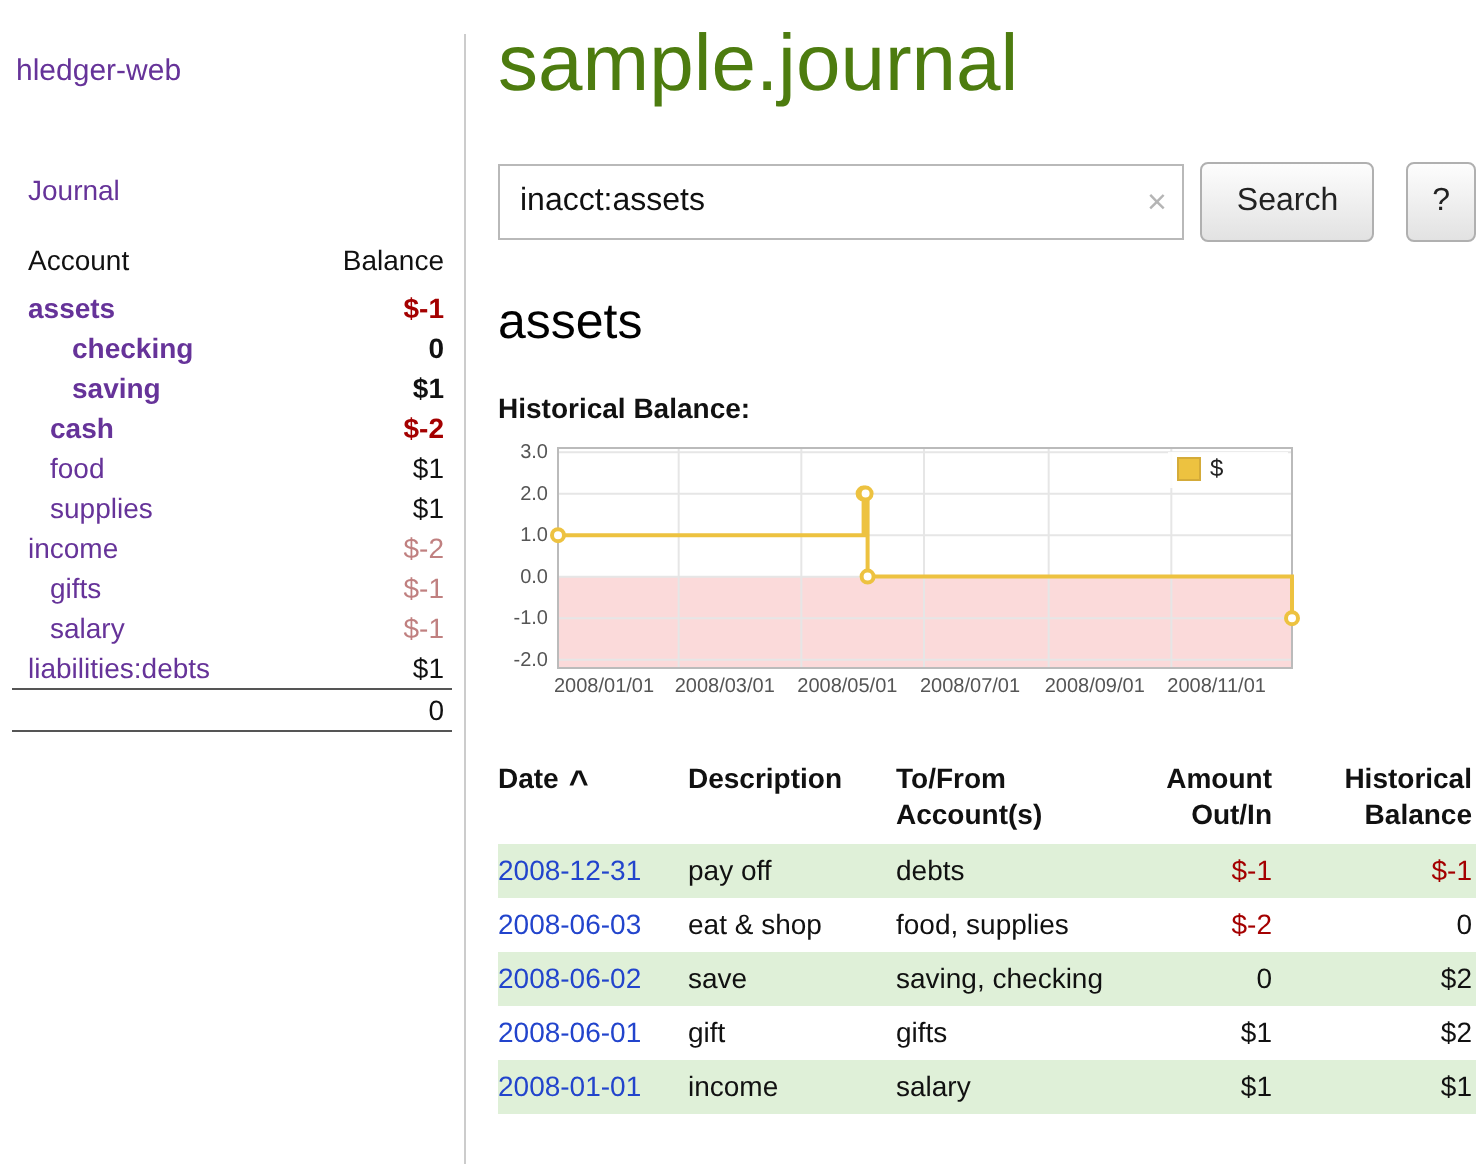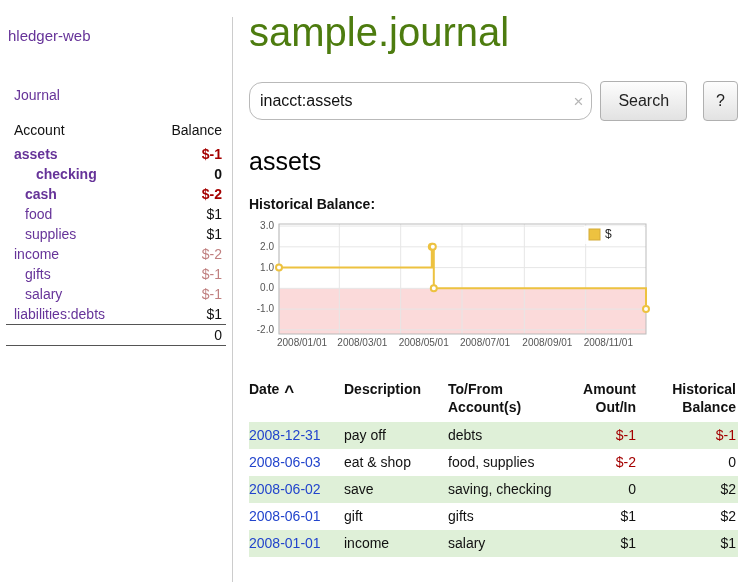--- a/index.html
+++ b/index.html
@@ -21,21 +21,21 @@
   .em { font-weight:700; }
   .neg-strong { color:#a40000; }
   .neg-pale { color:#c08080; }
   table.accounts tfoot td { border-top:1px solid #555; border-bottom:1px solid #555; padding:2px 4px 2px 0; text-align:right; font-size:14px; }
 
   
   .main { position:absolute; left:234px; top:0; right:0; bottom:0; padding:4px 4px 0 15px; }
   h1.page-title { margin:6px 0 0 0; font-size:40px; font-weight:400; color:#4d7c0f; }
   .search-row { margin-top:26px; display:flex; align-items:center; }
   .search-box { position:relative; width:352px; }
-  .search-box input { width:100%; height:38px; border:1px solid #b9b9b9; border-radius:13px;
+  .search-box input { width:100%; height:38px; border:1px solid #b9b9b9; border-radius:0;
                       font-size:16px; padding:0 30px 0 10px; color:#111; outline:none;
                       font-family:"Liberation Sans", sans-serif; }
   .clear-x { position:absolute; right:9px; top:50%; transform:translateY(-50%);
              color:#b5b5b5; font-size:17px; line-height:1; cursor:pointer; }
   .btn { height:40px; border:1px solid #b0b0b0; border-radius:4px; font-size:16px; color:#222;
          background:linear-gradient(#fdfdfd,#e2e2e2); padding:0 17px; cursor:pointer;
          font-family:Liberation Sans, sans-serif; }
   .btn-search { margin-left:8px; }
   .btn-help { margin-left:16px; padding:0 12px; }
 
@@ -78,20 +78,24 @@
         </tr>
       </thead>
       <tbody id="accounts-body">
           <tr>
             <td style="padding-left: 8px;"><a class="acct-link em neg-strong">assets</a></td>
             <td class="bal em neg-strong">$-1</td>
           </tr>
           <tr>
             <td style="padding-left: 30px;"><a class="acct-link em">checking</a></td>
             <td class="bal em">0</td>
+          </tr>
+          <tr>
+            <td style="padding-left: 30px;"><a class="acct-link em">saving</a></td>
+            <td class="bal em">$1</td>
           </tr>
           <tr>
             <td style="padding-left: 19px;"><a class="acct-link em neg-strong">cash</a></td>
             <td class="bal em neg-strong">$-2</td>
           </tr>
           <tr>
             <td style="padding-left: 19px;"><a class="acct-link">food</a></td>
             <td class="bal">$1</td>
           </tr>
           <tr>

